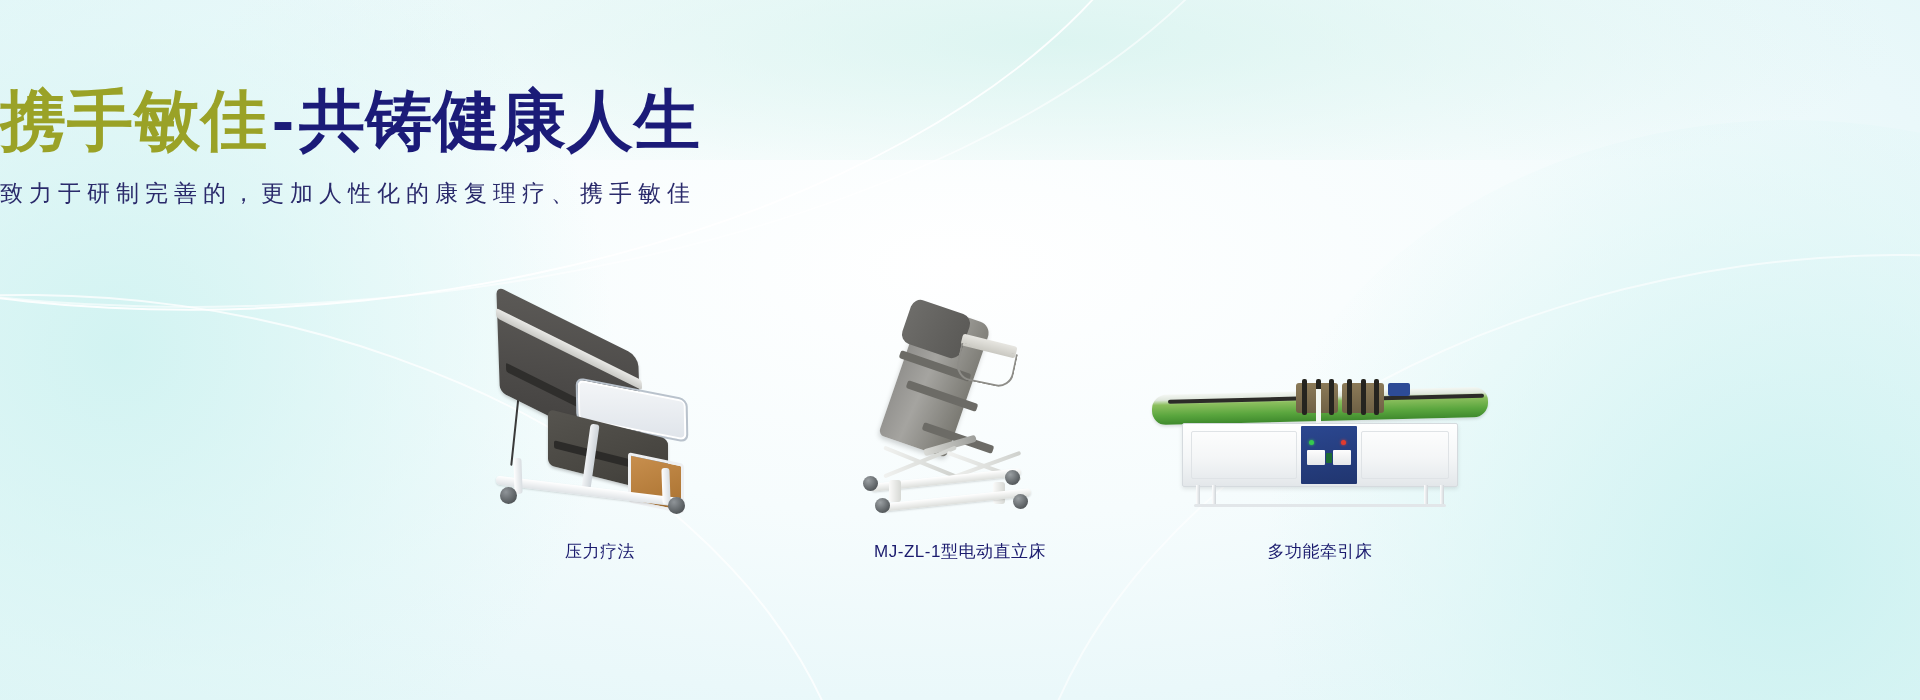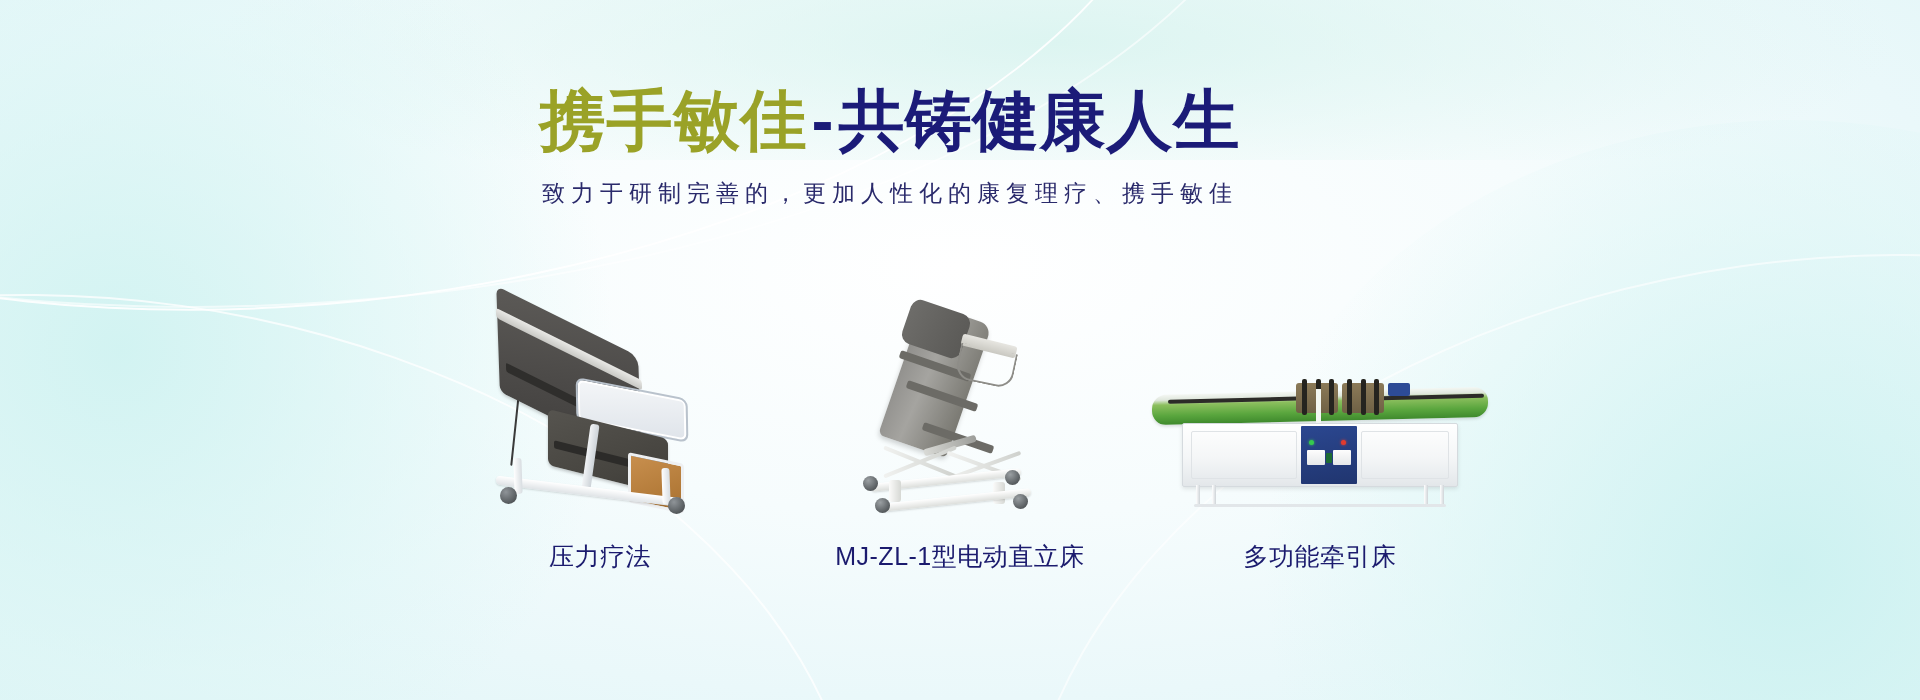--- a/index.html
+++ b/index.html
@@ -65,21 +65,20 @@
   .swoosh.s2 { left: -700px; top: -660px;  width: 2000px; height: 960px;  transform: rotate(-4deg); border-color: rgba(255,255,255,.6); }
   .swoosh.s3 { left: -640px; top: 300px;   width: 1500px; height: 1000px; transform: rotate(8deg);  border-color: rgba(255,255,255,.75); }
   .swoosh.s4 { right: -700px; top: 260px;  width: 1600px; height: 1100px; transform: rotate(-8deg); border-color: rgba(255,255,255,.6); }
 
   
   .headline-block {
     position: absolute;
     left: 0;
     top: 86px;
     width: 1780px;
-    text-align: center;
   }
   .headline {
     margin: 0;
     font-size: 66px;
     line-height: 1.06;
     font-weight: bold;
     letter-spacing: 1px;
     white-space: nowrap;
   }
   .headline .hl-green { color: #9aa227; }
@@ -115,21 +114,21 @@
   .product-figure {
     height: 210px;
     width: 100%;
     position: relative;
     display: flex;
     align-items: flex-end;
     justify-content: center;
   }
   .product-caption {
     margin-top: 30px;
-    font-size: 25px;
+    font-size: 17px;
     color: #1b1b6e;
     letter-spacing: .5px;
     white-space: nowrap;
   }
 
   
   .couch {
     position: relative;
     width: 220px;
     height: 190px;

